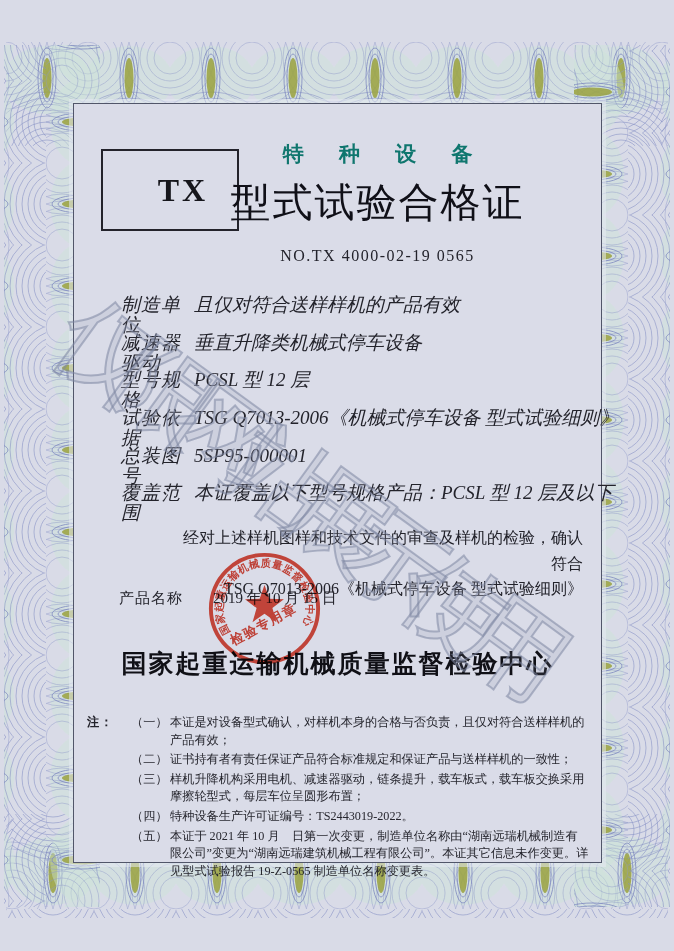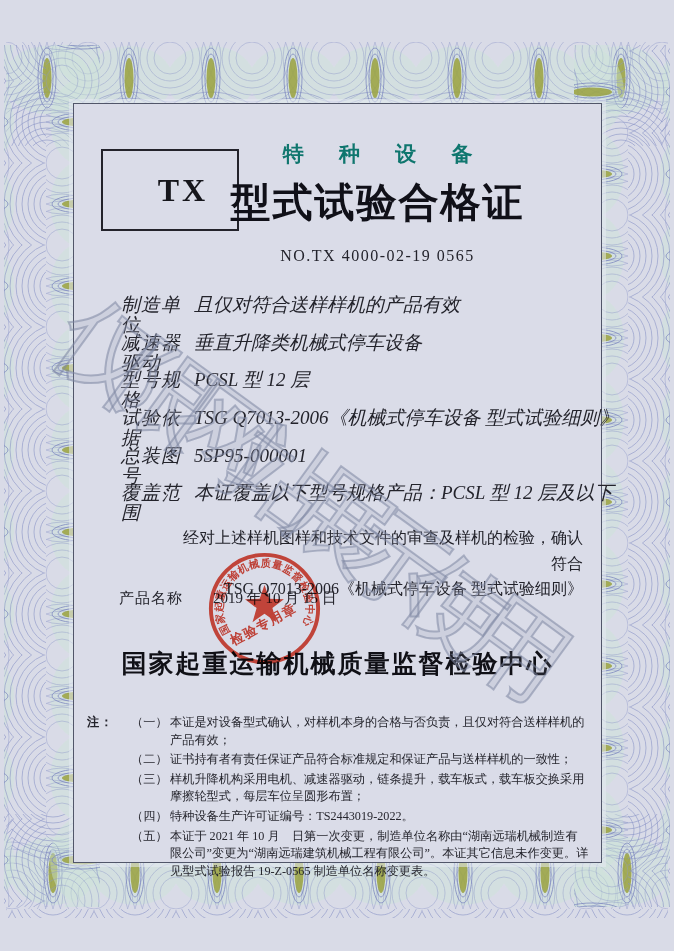--- a/index.html
+++ b/index.html
@@ -15,21 +15,21 @@
     background:#dadce8;border:1.5px solid #515669;
     box-shadow:0 0 0 4px rgba(230,233,242,.55);
   }
   .tx-box{
     position:absolute;left:27px;top:45px;width:108px;height:78px;
     border:2px solid #23232b;display:flex;align-items:center;justify-content:center;
     font-size:32px;font-weight:700;letter-spacing:3px;color:#16161c;padding-left:26px;
   }
   .head{position:absolute;left:105px;right:25px;top:36px;text-align:center;}
   .title-small{font-size:21px;font-weight:700;letter-spacing:15px;text-indent:15px;color:#0f766e;}
-  .title-large{font-size:40px;font-weight:700;letter-spacing:2px;margin-top:7px;color:#101018;white-space:nowrap;}
+  .title-large{font-size:40px;font-weight:400;letter-spacing:2px;margin-top:7px;color:#101018;white-space:nowrap;}
   .cert-no{position:absolute;left:105px;right:25px;top:143px;text-align:center;
     font-size:16px;letter-spacing:1.5px;color:#23232c;}
   .fields{position:absolute;left:47px;top:191px;right:8px;}
   .field-row{height:37.7px;display:flex;align-items:flex-start;font-size:19px;line-height:20px;font-style:italic;}
   .field-label{flex:0 0 73px;letter-spacing:1px;}
   .field-value{flex:1;white-space:nowrap;}
   .statement{position:absolute;left:33px;top:421px;width:476px;font-size:16px;line-height:25.5px;text-align:right;}
   .statement .line1{text-indent:76px;}
   .issue-row{position:absolute;left:45px;top:485px;display:flex;font-size:15px;}
   .issue-label{letter-spacing:1px;margin-right:30px;}

